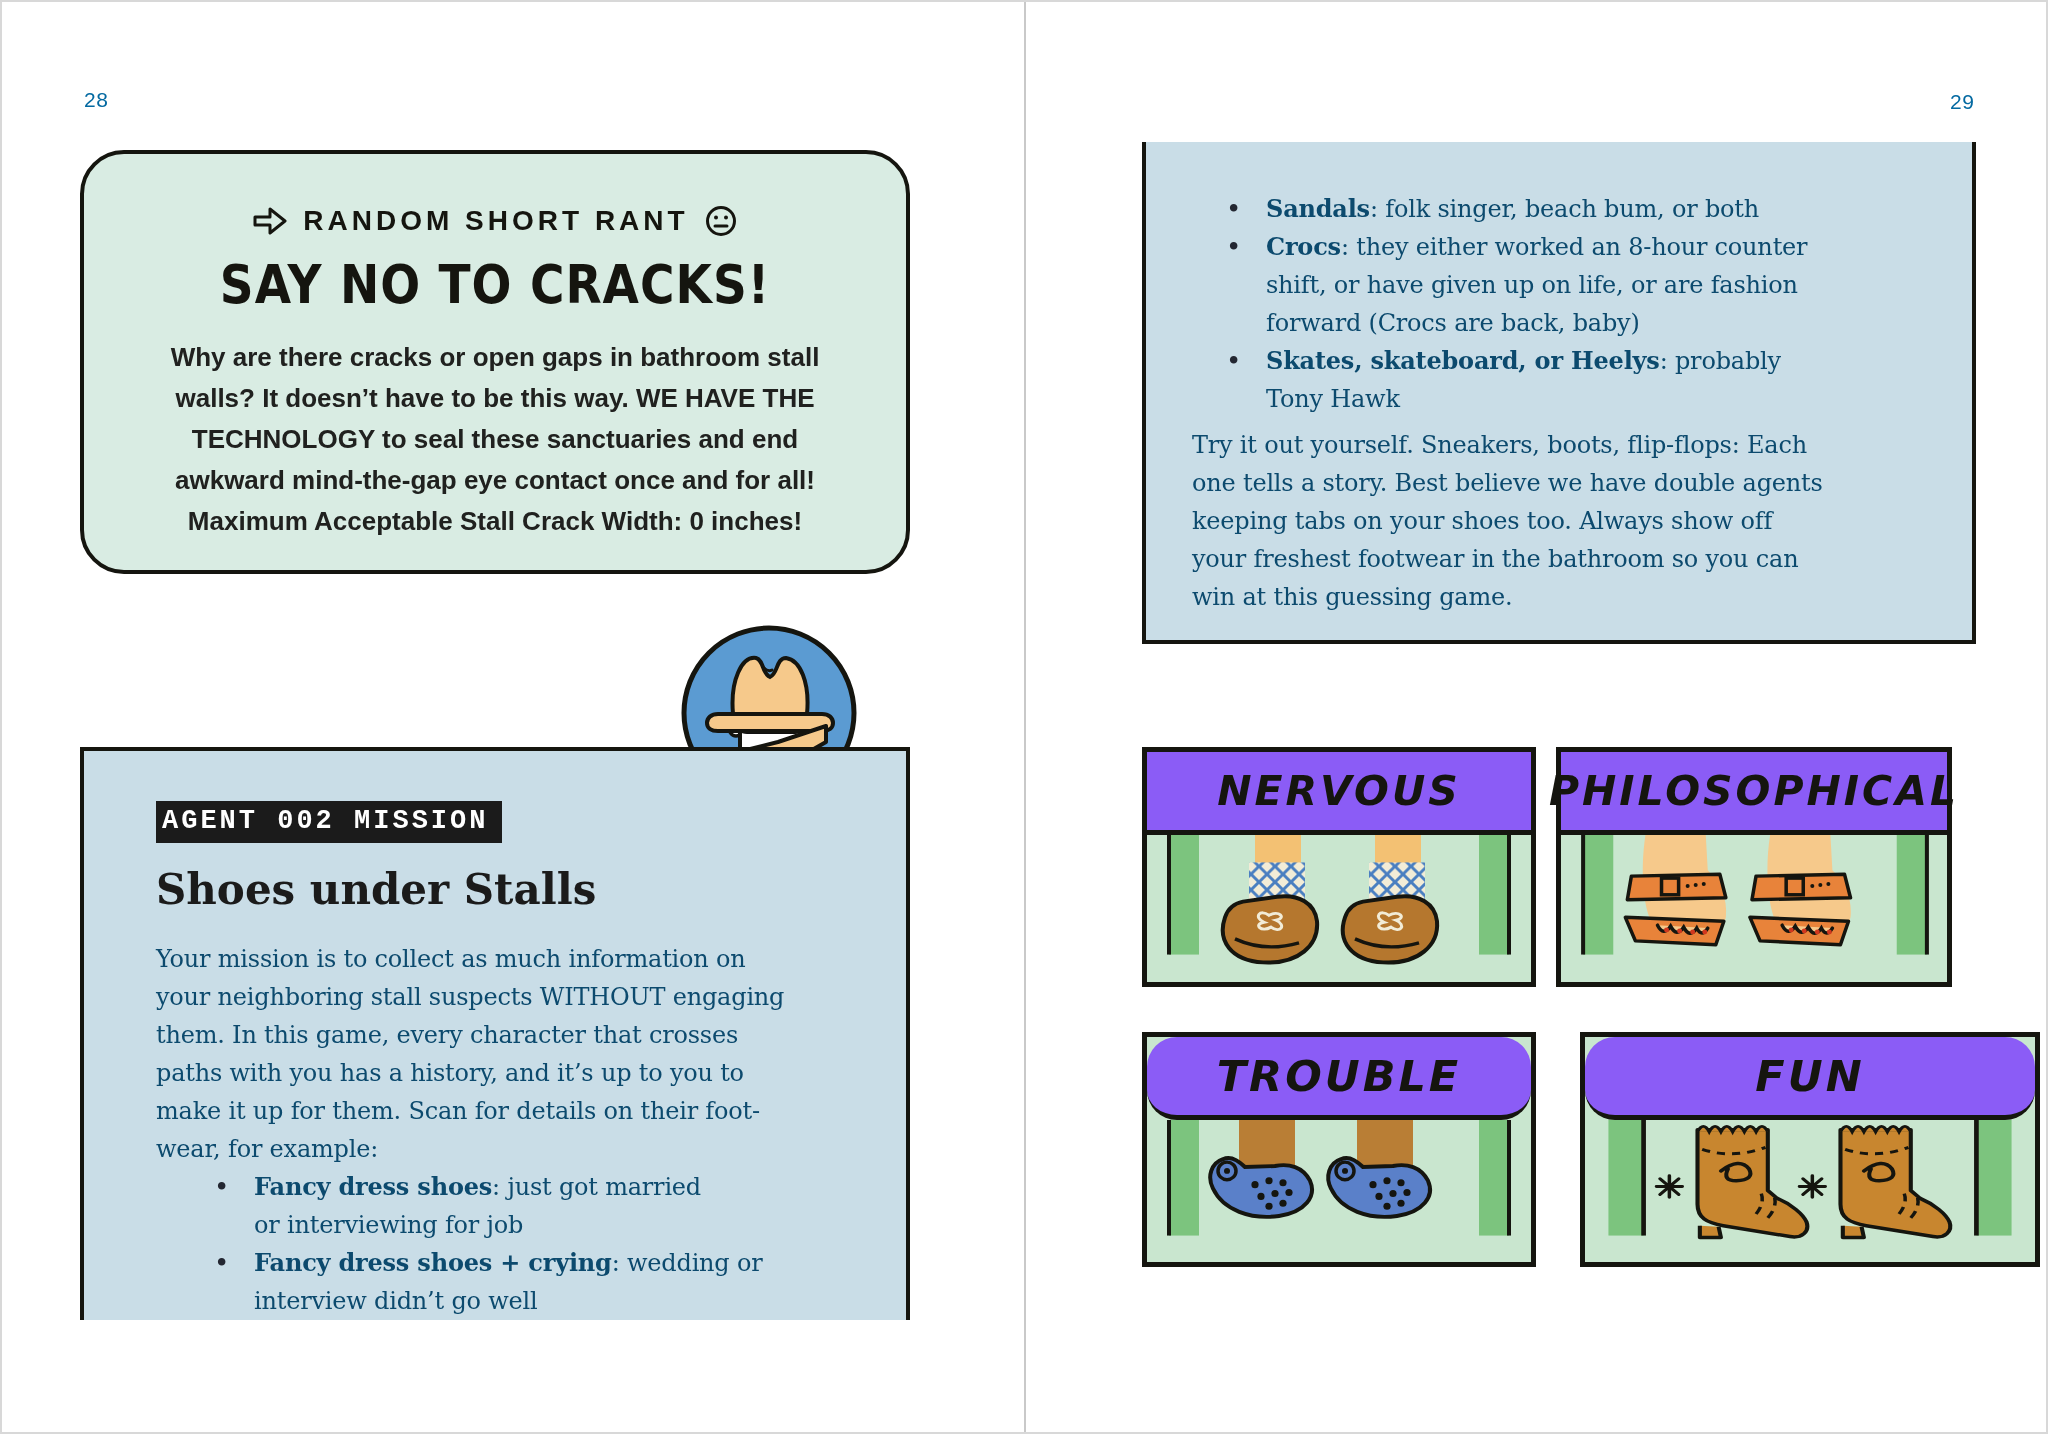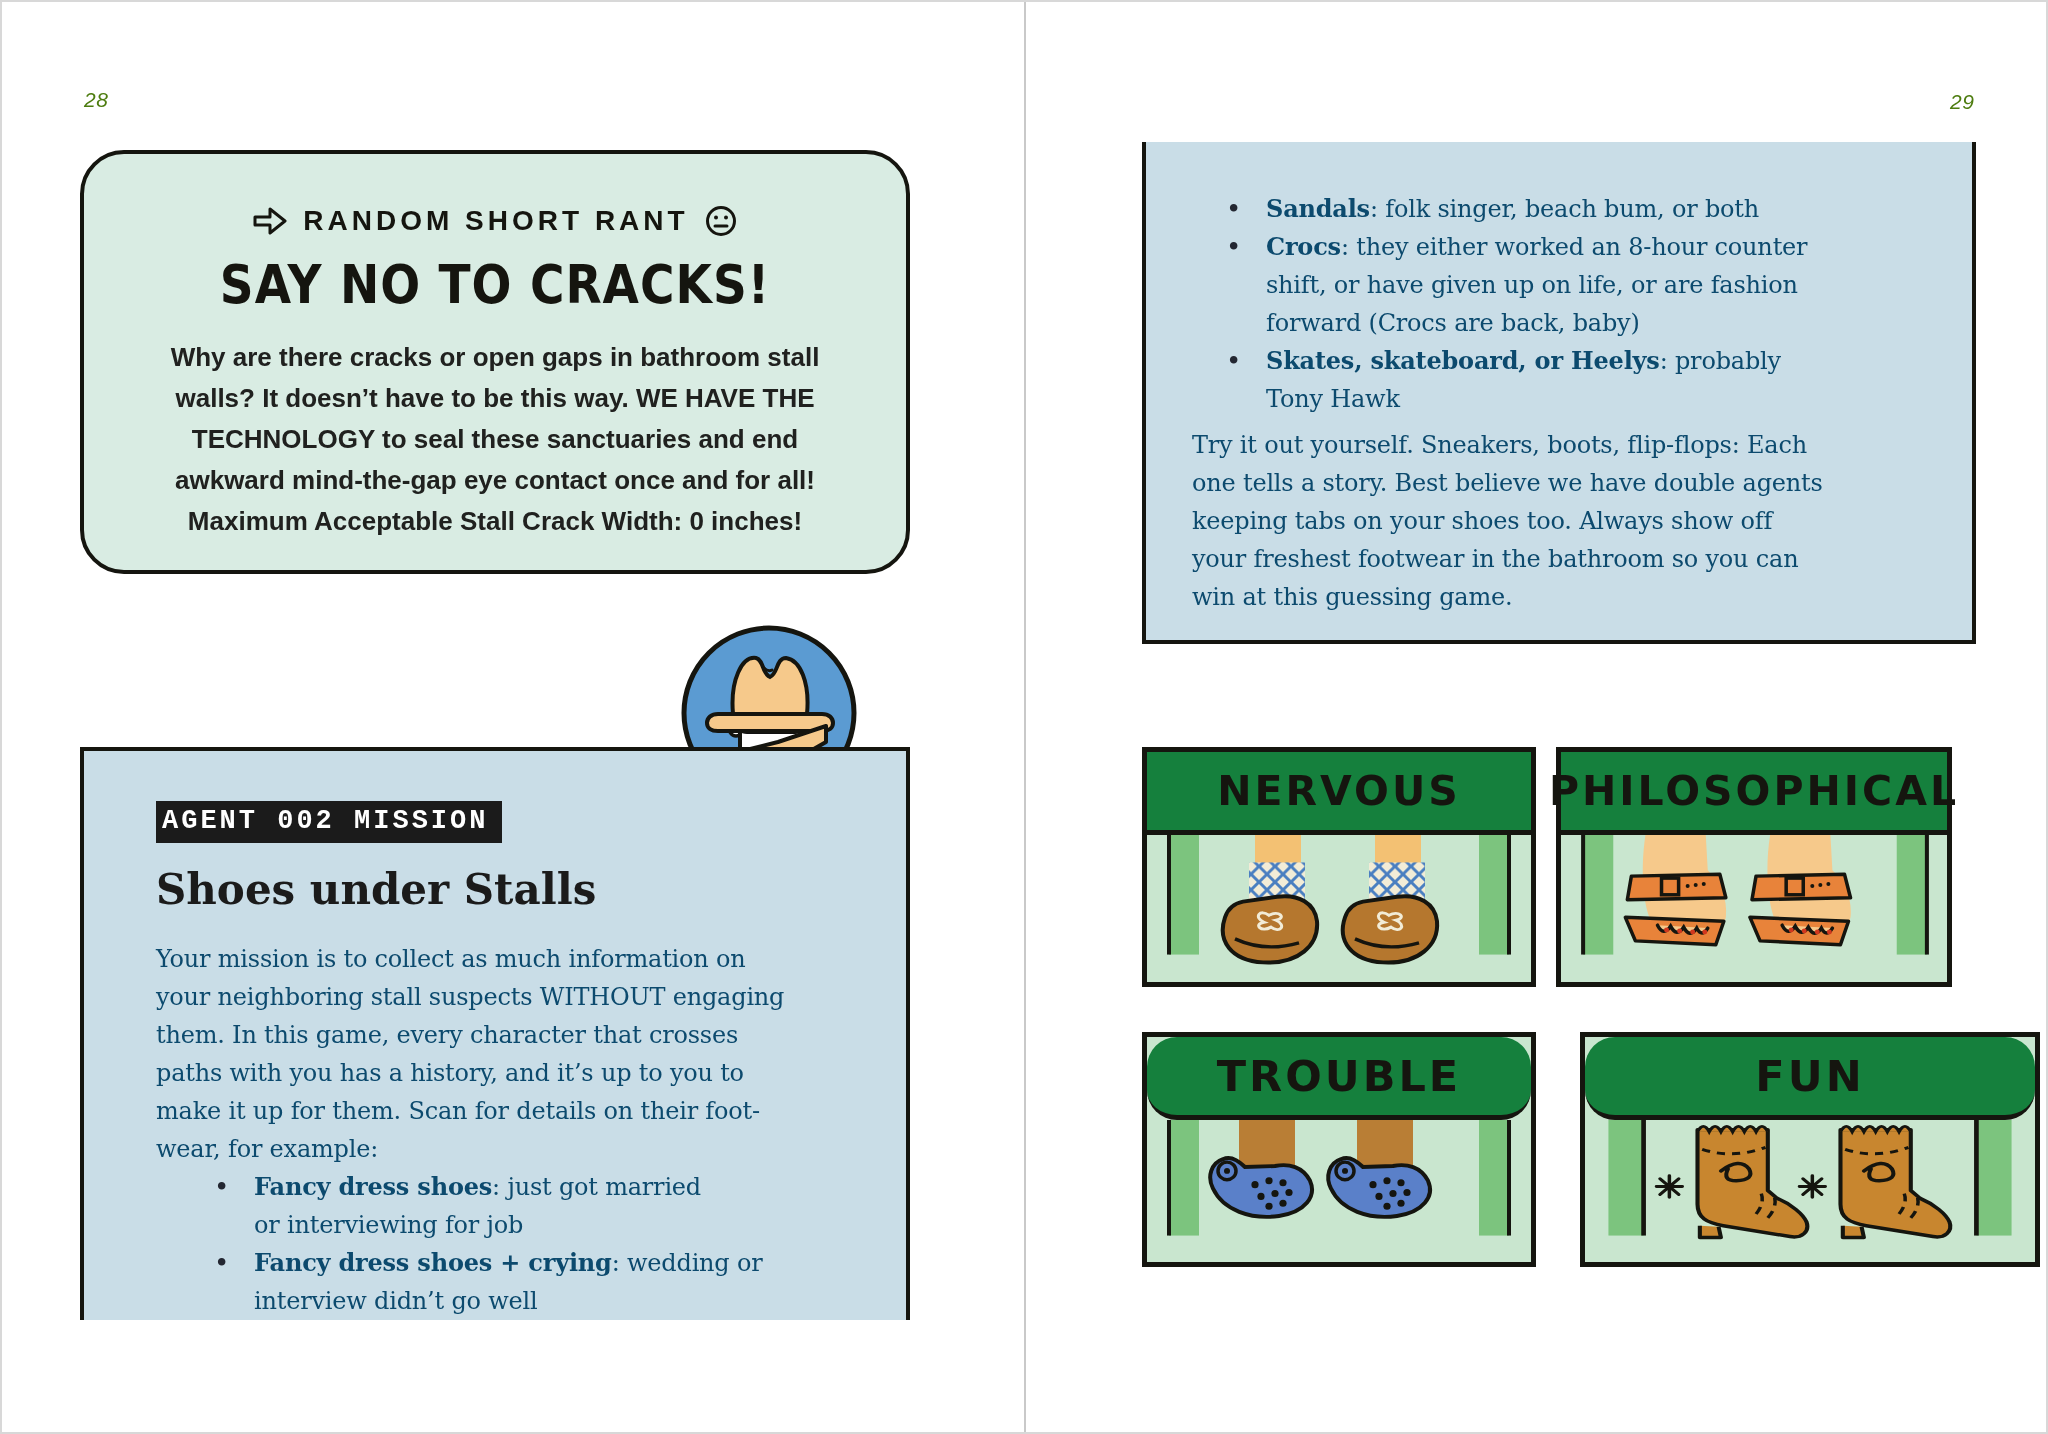--- a/index.html
+++ b/index.html
@@ -4,21 +4,21 @@
 <style>
   html,body { margin:0; padding:0; background:#ffffff; }
   .canvas {
     position:relative; width:2048px; height:1434px;
     background:#ffffff; box-sizing:border-box;
     border:2px solid #d8d8d8; overflow:hidden;
     font-family:"Liberation Sans", sans-serif; color:#1d1d1b;
   }
   .seam { position:absolute; left:1022px; top:0; width:2px; height:1434px; background:#c9c9c9; }
 
-  .pagenum { position:absolute; font-size:21px; color:#4d7c0f; letter-spacing:0.5px;font-style:italic; }
+  .pagenum { position:absolute; font-size:21px; color:#0369a1; letter-spacing:0.5px; }
   .pagenum.left  { left:82px;  top:86px; }
   .pagenum.right { left:1948px; top:88px; }
 
   
   .rant-box {
     position:absolute; left:78px; top:148px; width:830px; height:424px;
     box-sizing:border-box; background:#d9ece3;
     border:4px solid #15150f; border-radius:44px;
     text-align:center; padding:50px 48px 0 48px;
   }
@@ -81,23 +81,23 @@
   
   .panel {
     position:absolute; box-sizing:border-box;
     border:5px solid #15150f; background:#c9e6cf;
   }
   .panel-nervous       { left:1140px; top:745px;  width:394px; height:240px; }
   .panel-philosophical { left:1554px; top:745px;  width:396px; height:240px; }
   .panel-trouble       { left:1140px; top:1030px; width:394px; height:235px; }
   .panel-fun           { left:1578px; top:1030px; width:460px; height:235px; }
   .panel-label {
-    height:78px; background:#15803d; border-bottom:5px solid #15150f;
+    height:78px; background:#8b5cf6; border-bottom:5px solid #15150f;
     display:flex; align-items:center; justify-content:center;
-    font-family:"DejaVu Sans", sans-serif; font-weight:bold; 
+    font-family:"DejaVu Sans", sans-serif; font-weight:bold; font-style:italic;
     font-size:41px; letter-spacing:3px; color:#15150f;
   }
   .panel-fun .panel-label, .panel-trouble .panel-label { font-size:43px;border-radius:30px; }
   .panel-scene { position:relative; width:100%; height:calc(100% - 83px); }
   .panel-scene svg { display:block; width:100%; height:100%; }
 
   .who-caption {
     position:absolute; left:1140px; top:1292px; width:834px;
     text-align:center; font-weight:bold; font-size:27px; color:#222;
   }

